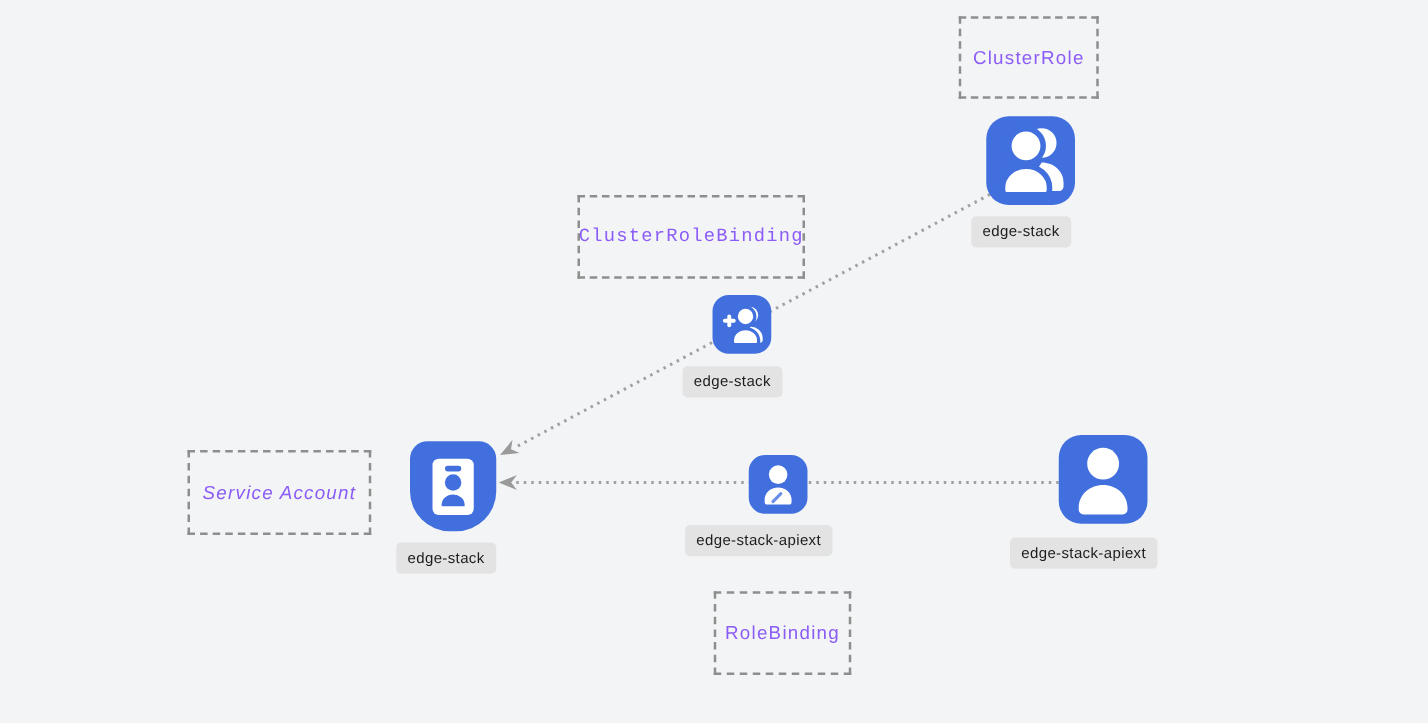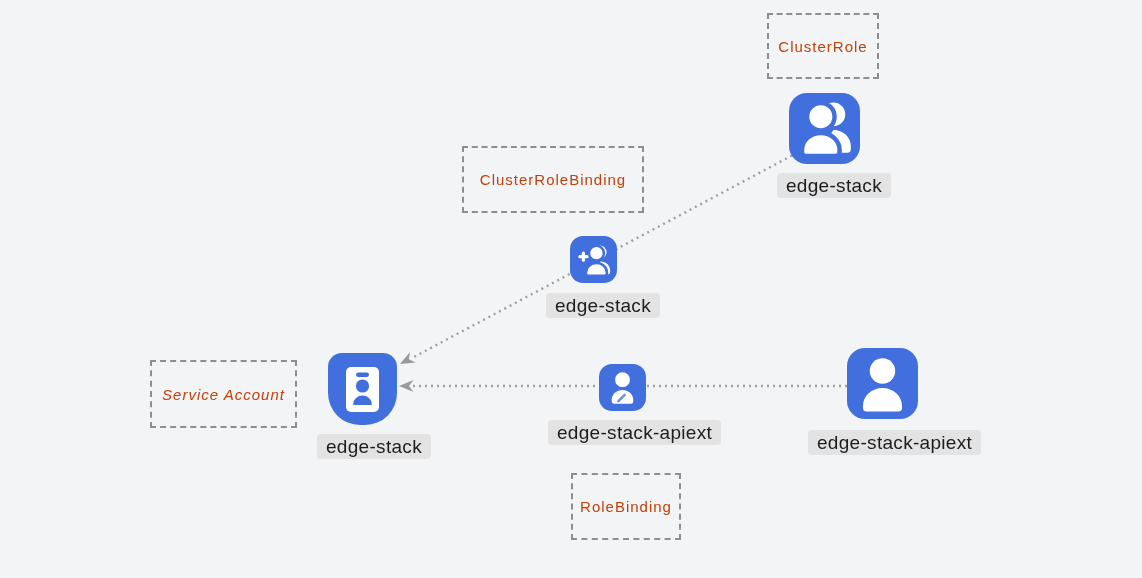--- a/index.html
+++ b/index.html
@@ -2,41 +2,41 @@
 <html><head>
 <meta charset="utf-8">
 <style>
   html,body{margin:0;padding:0;background:#f3f4f5;}
   .canvas{
     position:relative;width:1142px;height:578px;background:#f3f4f5;
     font-family:"Liberation Sans", sans-serif;overflow:hidden;
   }
   .edges{position:absolute;left:0;top:0;width:1142px;height:578px;}
   .tbox{
-    position:absolute;border:2px dashed #8e8e8e;color:#c2410c;
+    position:absolute;border:2px dashed #8e8e8e;color:#8b5cf6;
     display:flex;align-items:center;justify-content:center;
     font-size:15px;letter-spacing:1px;white-space:nowrap;box-sizing:border-box;
   }
   #tbox-clusterrole{left:767px;top:13px;width:112px;height:66px;}
-  #tbox-clusterrolebinding{left:462px;top:146px;width:182px;height:67px;}
+  #tbox-clusterrolebinding{left:462px;top:156px;width:182px;height:67px;font-family:Liberation Mono, monospace;}
   #tbox-serviceaccount{left:150px;top:360px;width:147px;height:68px;font-style:italic;}
   #tbox-rolebinding{left:571px;top:473px;width:110px;height:67px;align-items:center;}
   #tbox-role{left:828px;top:474px;width:110px;height:66px;}
 
   .node-icon{position:absolute;background:#4170de;}
   .node-icon svg{display:block;width:100%;height:100%;}
   #node-cr-icon{left:789px;top:93px;width:71px;height:71px;border-radius:18px;}
   #node-crb-icon{left:570px;top:236px;width:47px;height:47px;border-radius:13px;}
   #node-sa-icon{left:328px;top:353px;width:69px;height:72px;border-radius:14px 14px 32px 32px;}
   #node-rb-icon{left:599px;top:364px;width:47px;height:47px;border-radius:13px;}
   #node-role-icon{left:847px;top:348px;width:71px;height:71px;border-radius:18px;}
 
   .pill{
     position:absolute;background:#e3e3e4;color:#1d1d1f;
-    font-size:19px;letter-spacing:0.3px;height:25px;line-height:25px;
+    font-size:12px;letter-spacing:0.3px;height:25px;line-height:25px;
     padding:0 9px;border-radius:4px;white-space:nowrap;
   }
   #pill-cr{left:777px;top:173px;}
   #pill-crb{left:546px;top:293px;}
   #pill-sa{left:317px;top:434px;}
   #pill-rb{left:548px;top:420px;}
   #pill-role{left:808px;top:430px;}
 </style>
 </head>
 <body>

